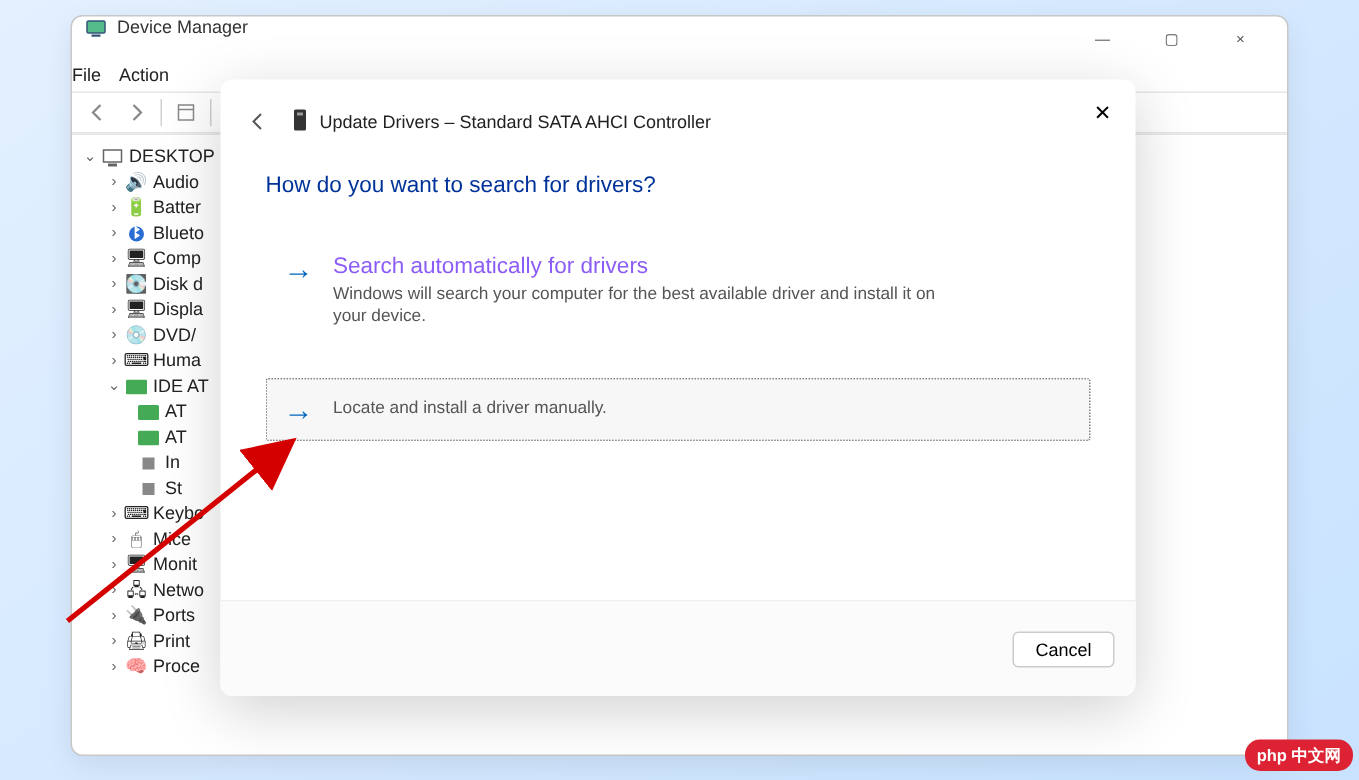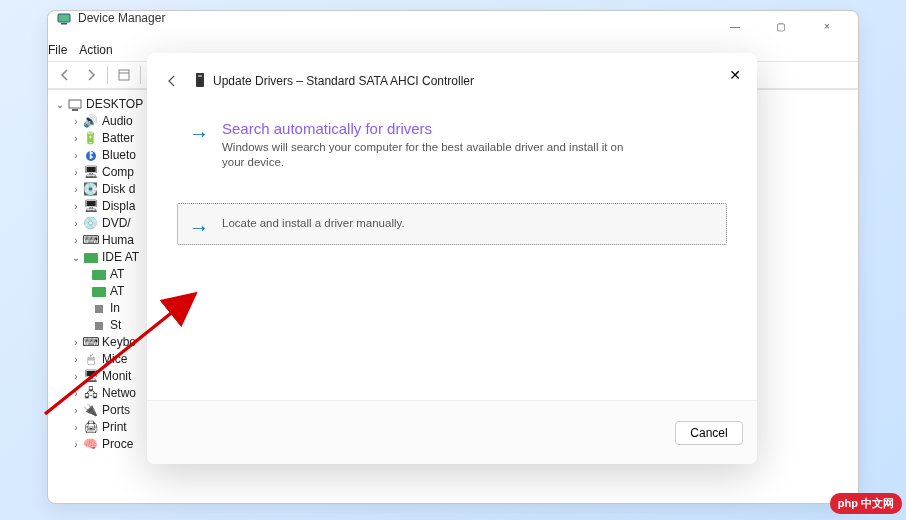--- a/index.html
+++ b/index.html
@@ -295,20 +295,21 @@
     <div class="dlg-title">
       <span><svg width="14" height="16">
             <rect x="3" y="1" width="8" height="14" rx="1" fill="#333"></rect>
             <rect x="5" y="3" width="4" height="2" fill="#999"></rect>
           </svg></span>
       <span>Update Drivers – Standard SATA AHCI Controller</span>
     </div>
     <div class="close-x">✕</div>
   </div>
   <div class="dlg-body">
+    <div class="q">How do you want to search for drivers?</div>
 
     <div class="option">
       <div class="arrow">→</div>
       <div>
         <div class="ttl">Search automatically for drivers</div>
         <div class="sub">Windows will search your computer for the best available driver and install it on your device.</div>
       </div>
     </div>
 
     <div class="option selected">

